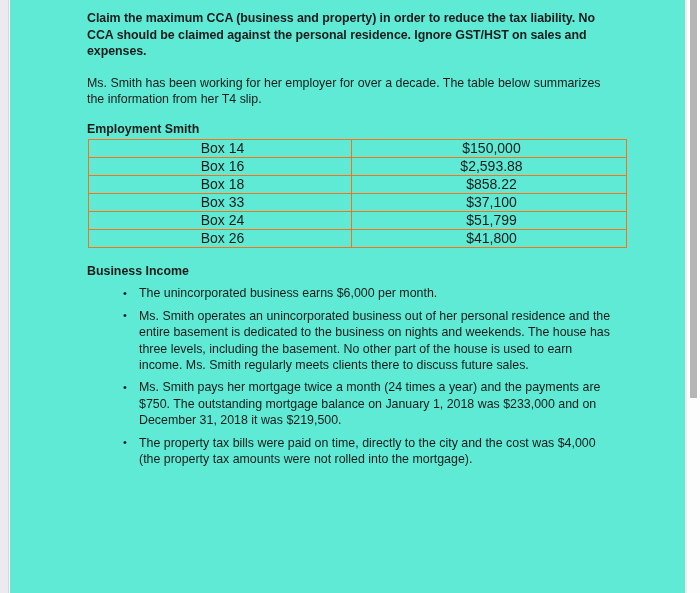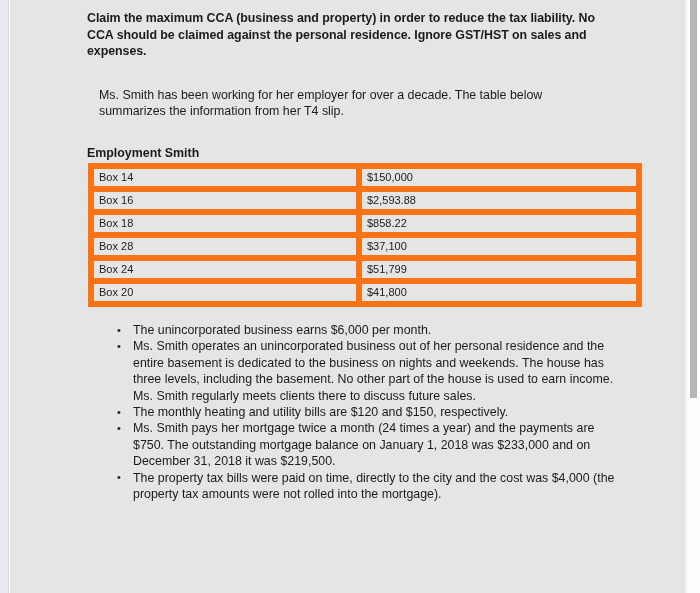--- a/index.html
+++ b/index.html
@@ -56,32 +56,32 @@
     height: 593px;
     background: #f1f1f1;
   }
 
   .page {
     position: absolute;
     left: 10px;
     top: 0;
     right: 15px;
     height: 593px;
-    background: #e5e5e5;
+    background: #5eead4;
   }
 
   .content {
     position: absolute;
     left: 77px;
     top: 10px;
     width: 533px;
   }
 
   p, .lead, .para {
-    margin: 12px;
+    margin: 0;
     font-size: 12.4px;
     line-height: 16.4px;
   }
 
   .bold-intro {
     font-weight: bold;
     margin: 0 0 0 0;
     font-size: 12.4px;
     line-height: 16.6px;
     letter-spacing: -0.05px;
@@ -98,43 +98,44 @@
   }
 
   
   table.t4 {
     border-collapse: collapse;
     width: 528px;
     margin: 2px 0 0 1px;
     table-layout: fixed;
   }
   table.t4 td {
-    border: 6px solid #f97316;
-    font-size: 11px;
+    border: 1px solid #f97316;
+    font-size: 14px;
     line-height: 15px;
     padding: 1px 0 1px 5px;
     height: 15px;
     vertical-align: middle;
     color: #1b1b1b;
+    text-align: center;
   }
   table.t4 td.c-label { width: 257px; }
   table.t4 td.c-value { width: 269px; }
 
   
   ul.bullets {
     margin: 0;
     padding: 0;
     list-style: none;
   }
   ul.bullets > li {
     position: relative;
     padding-left: 46px;
     font-size: 12.4px;
     line-height: 16.4px;
-    margin: 0;
+    margin: 6px;
   }
   ul.bullets > li::before {
     content: "\2022";
     position: absolute;
     left: 30px;
     top: -0.5px;
     font-size: 11px;
     color: #1b1b1b;
   }
 </style>
@@ -164,42 +165,42 @@
         </tr>
         <tr>
           <td class="c-label">Box 16</td>
           <td class="c-value">$2,593.88</td>
         </tr>
         <tr>
           <td class="c-label">Box 18</td>
           <td class="c-value">$858.22</td>
         </tr>
         <tr>
-          <td class="c-label">Box 28</td>
+          <td class="c-label">Box 33</td>
           <td class="c-value">$37,100</td>
         </tr>
         <tr>
           <td class="c-label">Box 24</td>
           <td class="c-value">$51,799</td>
         </tr>
         <tr>
-          <td class="c-label">Box 20</td>
+          <td class="c-label">Box 26</td>
           <td class="c-value">$41,800</td>
         </tr>
       </tbody>
     </table>
 
     <div class="spacer-15"></div>
 
+    <div class="section-head">Business Income</div>
 
 
     <ul class="bullets">
       <li>The unincorporated business earns $6,000 per month.</li>
       <li>Ms. Smith operates an unincorporated business out of her personal residence and the entire basement is dedicated to the business on nights and weekends. The house has three levels, including the basement. No other part of the house is used to earn income. Ms. Smith regularly meets clients there to discuss future sales.</li>
-      <li>The monthly heating and utility bills are $120 and $150, respectively.</li>
       <li>Ms. Smith pays her mortgage twice a month (24 times a year) and the payments are $750. The outstanding mortgage balance on January 1, 2018 was $233,000 and on December 31, 2018 it was $219,500.</li>
       <li>The property tax bills were paid on time, directly to the city and the cost was $4,000 (the property tax amounts were not rolled into the mortgage).</li>
     </ul>
 
   </div>
 </div>
 
 <div class="page-right-edge"></div>
 
 <div class="scrollbar-track">

